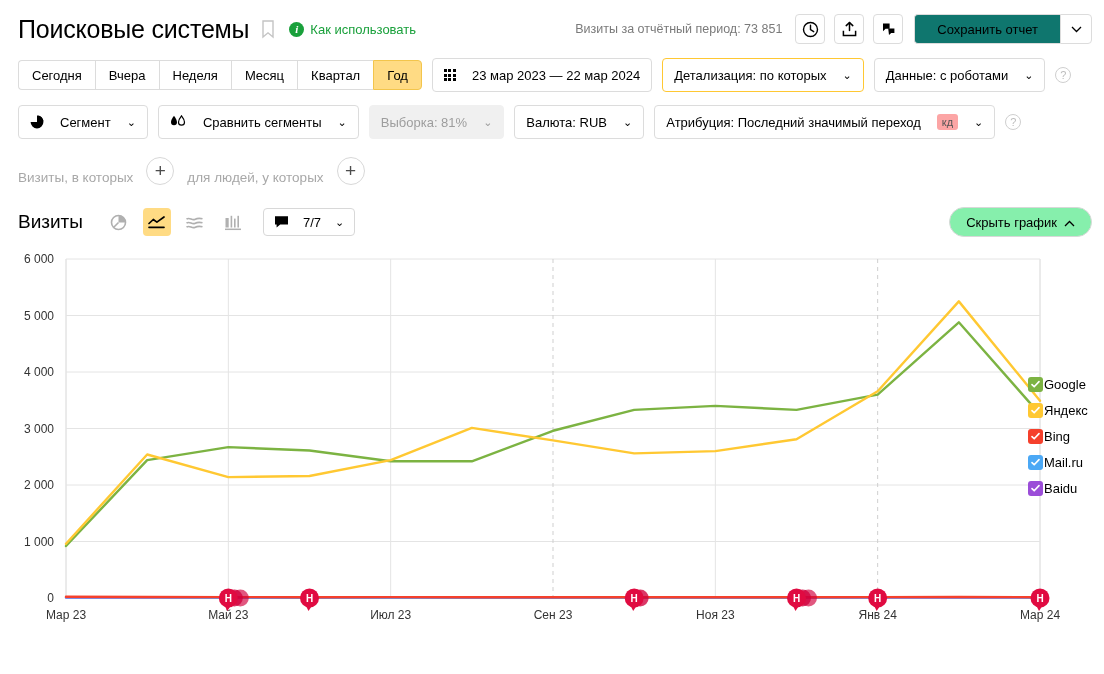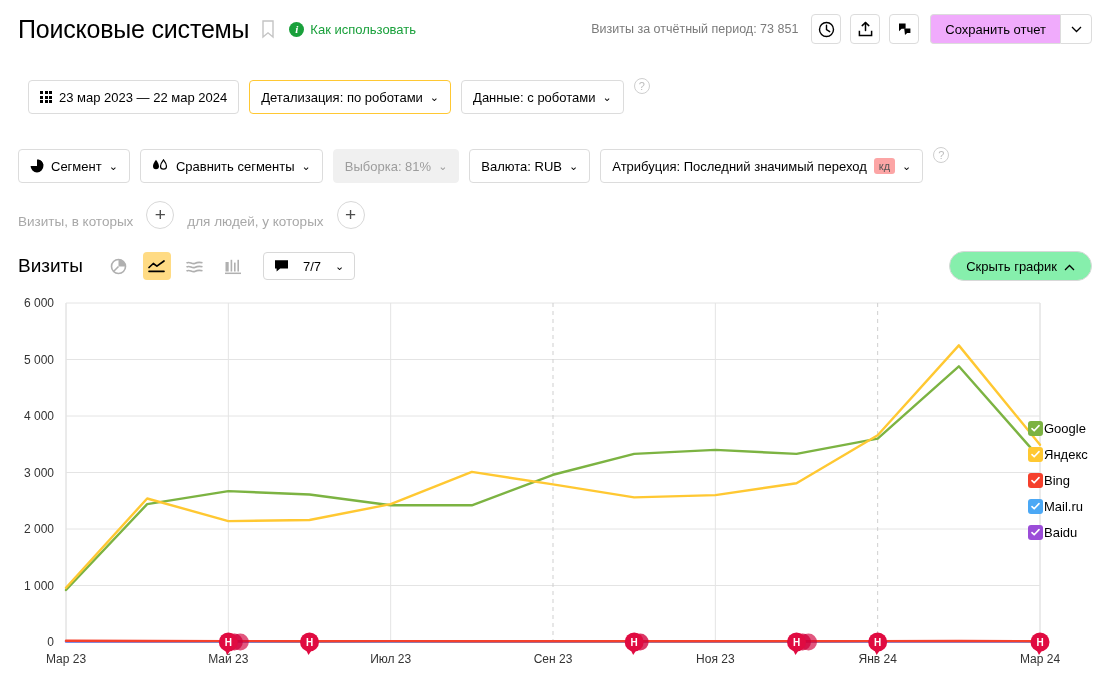--- a/index.html
+++ b/index.html
@@ -44,22 +44,22 @@
     margin-left: auto; display: flex; align-items: center; gap: 9px;
   }
   .visits-summary { font-size: 12.5px; color: #7a7a7a; white-space: nowrap; margin-right: 4px; }
   .icon-btn {
     width: 30px; height: 30px; border: 1px solid #dcdcdc; border-radius: 4px;
     background: #fff; display: flex; align-items: center; justify-content: center;
     cursor: pointer; padding: 0;
   }
   .save-group { display: flex; margin-left: 2px; }
   .save-btn {
-    height: 30px; padding: 0 14px; border: 1px solid #dcdcdc; border-right: none;
-    border-radius: 4px 0 0 4px; background: #f0abfc;
+    height: 30px; padding: 0 22px; border: 1px solid #dcdcdc; border-right: none;
+    border-radius: 4px 0 0 4px; background: #0f766e;
     font-size: 13px; font-family: inherit; color: #000;
     display: flex; align-items: center; cursor: pointer; white-space: nowrap;
   }
   .save-caret {
     width: 32px; height: 30px; border: 1px solid #dcdcdc; border-radius: 0 4px 4px 0;
     background: #fff; display: flex; align-items: center; justify-content: center;
     cursor: pointer;
   }
 
   
@@ -74,21 +74,21 @@
     font-size: 13px; font-family: inherit; color: #000;
     display: flex; align-items: center; cursor: pointer; white-space: nowrap;
   }
   .seg-btn:first-child { border-radius: 4px 0 0 4px; }
   .seg-btn:last-child { border-right: 1px solid #dcdcdc; border-radius: 0 4px 4px 0; }
   .seg-btn.active { background: #ffdb84; border-color: #f3c54c; }
 
   .pill {
     height: 30px; padding: 16px 11px; border: 1px solid #dcdcdc; border-radius: 4px;
     background: #fff; font-size: 13px; font-family: inherit; color: #000;
-    display: flex; align-items: center; gap: 7px; cursor: pointer; white-space: nowrap; margin-top: 22px;
+    display: flex; align-items: center; gap: 16px; cursor: pointer; white-space: nowrap;
   }
   .pill.highlight { border: 1px solid #ffc833; }
   .pill.disabled { background: #f0f0f0; border-color: #f0f0f0; color: #9d9d9d; cursor: default; }
   .pill.ml { margin-left: 10px; }
   .caret { font-size: 11px; color: #000; line-height: 1; }
   .pill.disabled .caret { color: #9d9d9d; }
   .kd-badge {
     background: #fca5a5; color: #555; border-radius: 3px;
     font-size: 11px; padding: 1px 5px; line-height: 14px;
   }
@@ -195,38 +195,46 @@
       <div class="save-caret">
         <svg width="11" height="7" viewBox="0 0 11 7">
             <path d="M1 1l4.5 4.5L10 1" fill="none" stroke="#000" stroke-width="1.3"></path>
           </svg>
       </div>
     </div>
   </div>
 </div>
 
 <div class="row row-periods">
+  <div class="seg-group">
+    <button class="seg-btn">Сегодня</button>
+    <button class="seg-btn">Вчера</button>
+    <button class="seg-btn">Неделя</button>
+    <button class="seg-btn">Месяц</button>
+    <button class="seg-btn">Квартал</button>
+    <button class="seg-btn active">Год</button>
+  </div>
 
   <div class="pill ml">
     <span class="calendar-glyph">
       <i></i>
         <i></i>
         <i></i>
         <i></i>
         <i></i>
         <i></i>
         <i></i>
         <i></i>
         <i></i>
     </span>
     <span>23 мар 2023 — 22 мар 2024</span>
   </div>
 
   <div class="pill ml highlight">
-    <span>Детализация: по роботами</span>
+    <span>Детализация: по которых</span>
     <span class="caret">⌄</span>
   </div>
 
   <div class="pill ml">
     <span>Данные: с роботами</span>
     <span class="caret">⌄</span>
   </div>
 
   <div class="help-circle">?</div>
 </div>

